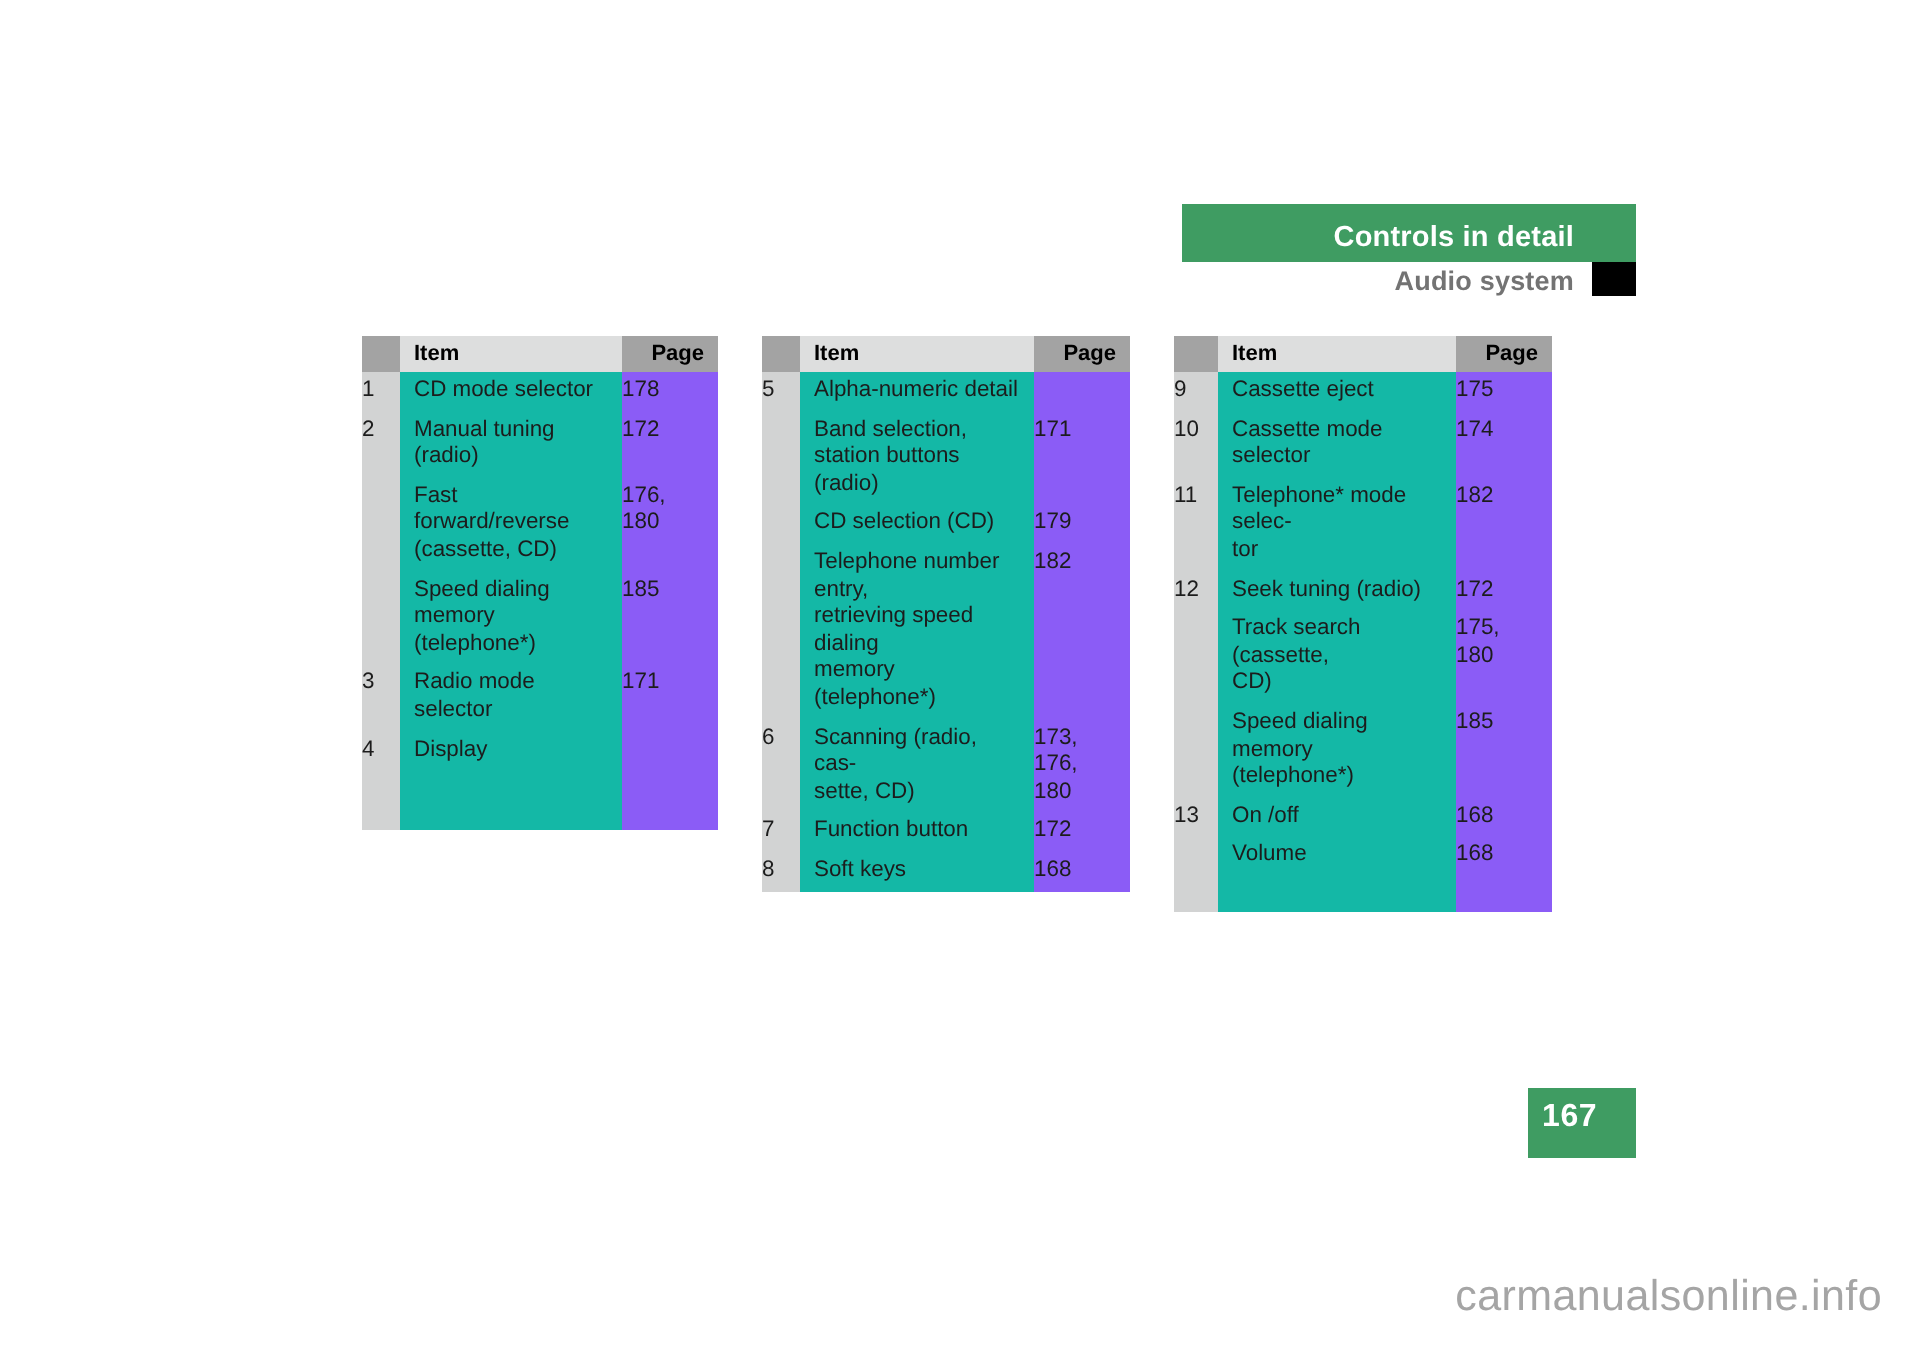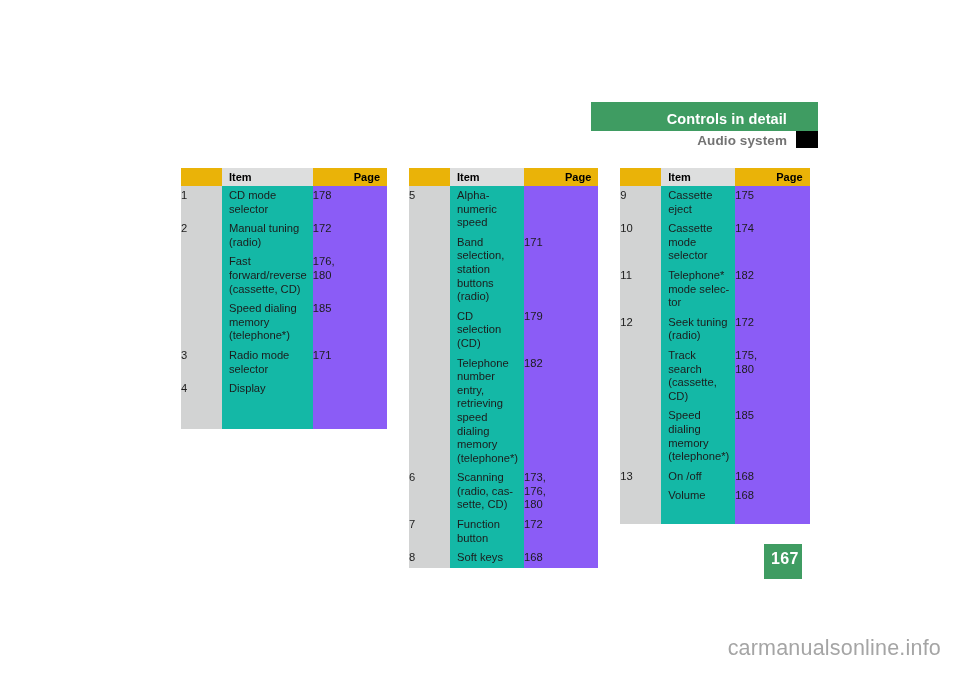--- a/index.html
+++ b/index.html
@@ -93,22 +93,21 @@
     background: #d2d3d3;
   }
   .col-item {
     background: #14b8a6;
   }
   .col-page {
     background: #8b5cf6;
   }
   .hdr .col-num,
   .hdr .col-page {
-    background: #eab308;
-    padding-left: 41px;
+    background: #a3a3a3;
   }
   .hdr .col-item {
     background: #dddede;
   }
   .hdr td {
     font-weight: bold;
     font-size: 11px;
     color: #000;
     height: 18px;
     line-height: 18px;
@@ -148,21 +147,21 @@
 
   .tbl-3 .w-num { width: 22px; }
   .tbl-3 .w-item { width: 119px; }
   .tbl-3 .w-page { width: 48px; }
 
   
   .page-block {
     position: absolute;
     left: 764px;
     top: 544px;
-    width: 38px;
+    width: 54px;
     height: 35px;
     background: #3f9c62;
   }
   .page-block .page-num {
     position: absolute;
     left: 7px;
     top: 6px;
     color: #ffffff;
     font-size: 16px;
     font-weight: bold;
@@ -257,21 +256,21 @@
           <col class="w-page">
         </colgroup>
         <tbody>
           <tr class="hdr">
             <td class="col-num"></td>
             <td class="col-item cell-item">Item</td>
             <td class="col-page cell-page">Page</td>
           </tr>
           <tr class="row-body">
             <td class="col-num cell-num">5</td>
-            <td class="col-item cell-item" style="white-space: pre-line;">Alpha-numeric speed</td>
+            <td class="col-item cell-item" style="white-space: pre-line;">Alpha-numeric detail</td>
             <td class="col-page cell-page"></td>
           </tr>
           <tr class="row-body">
             <td class="col-num cell-num"></td>
             <td class="col-item cell-item" style="white-space: pre-line;">Band selection,
 station buttons (radio)</td>
             <td class="col-page cell-page">171</td>
           </tr>
           <tr class="row-body">
             <td class="col-num cell-num"></td>

